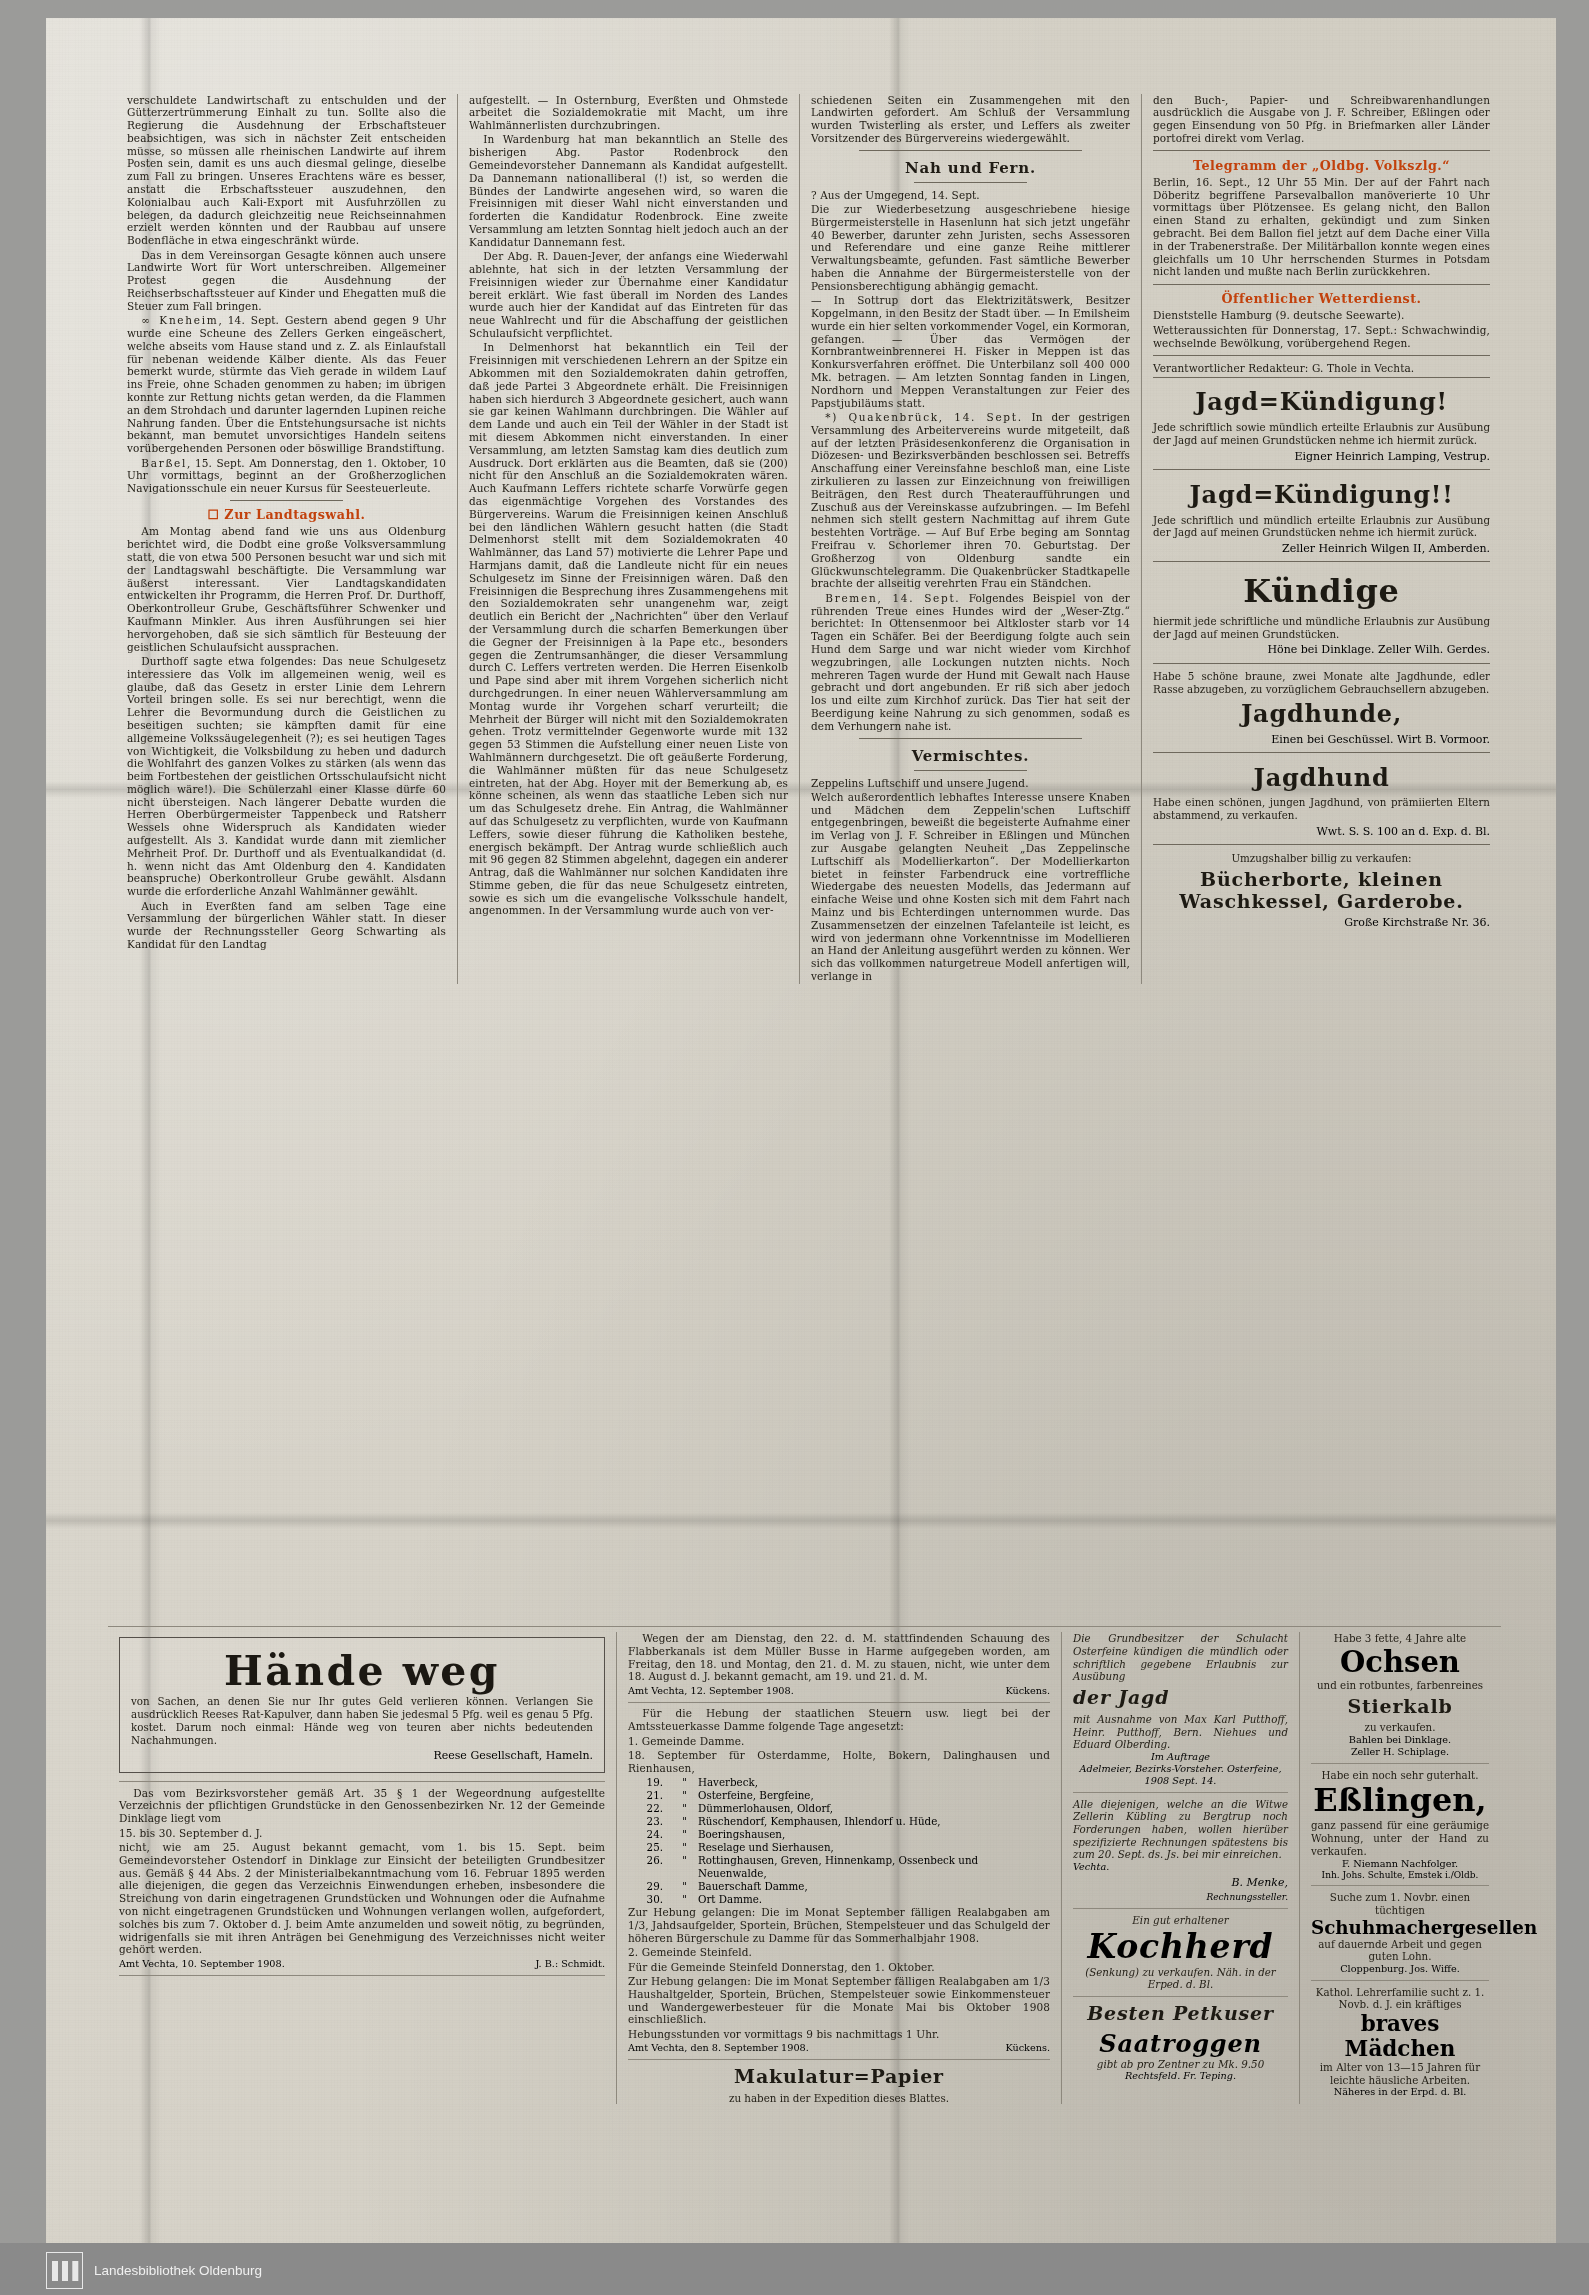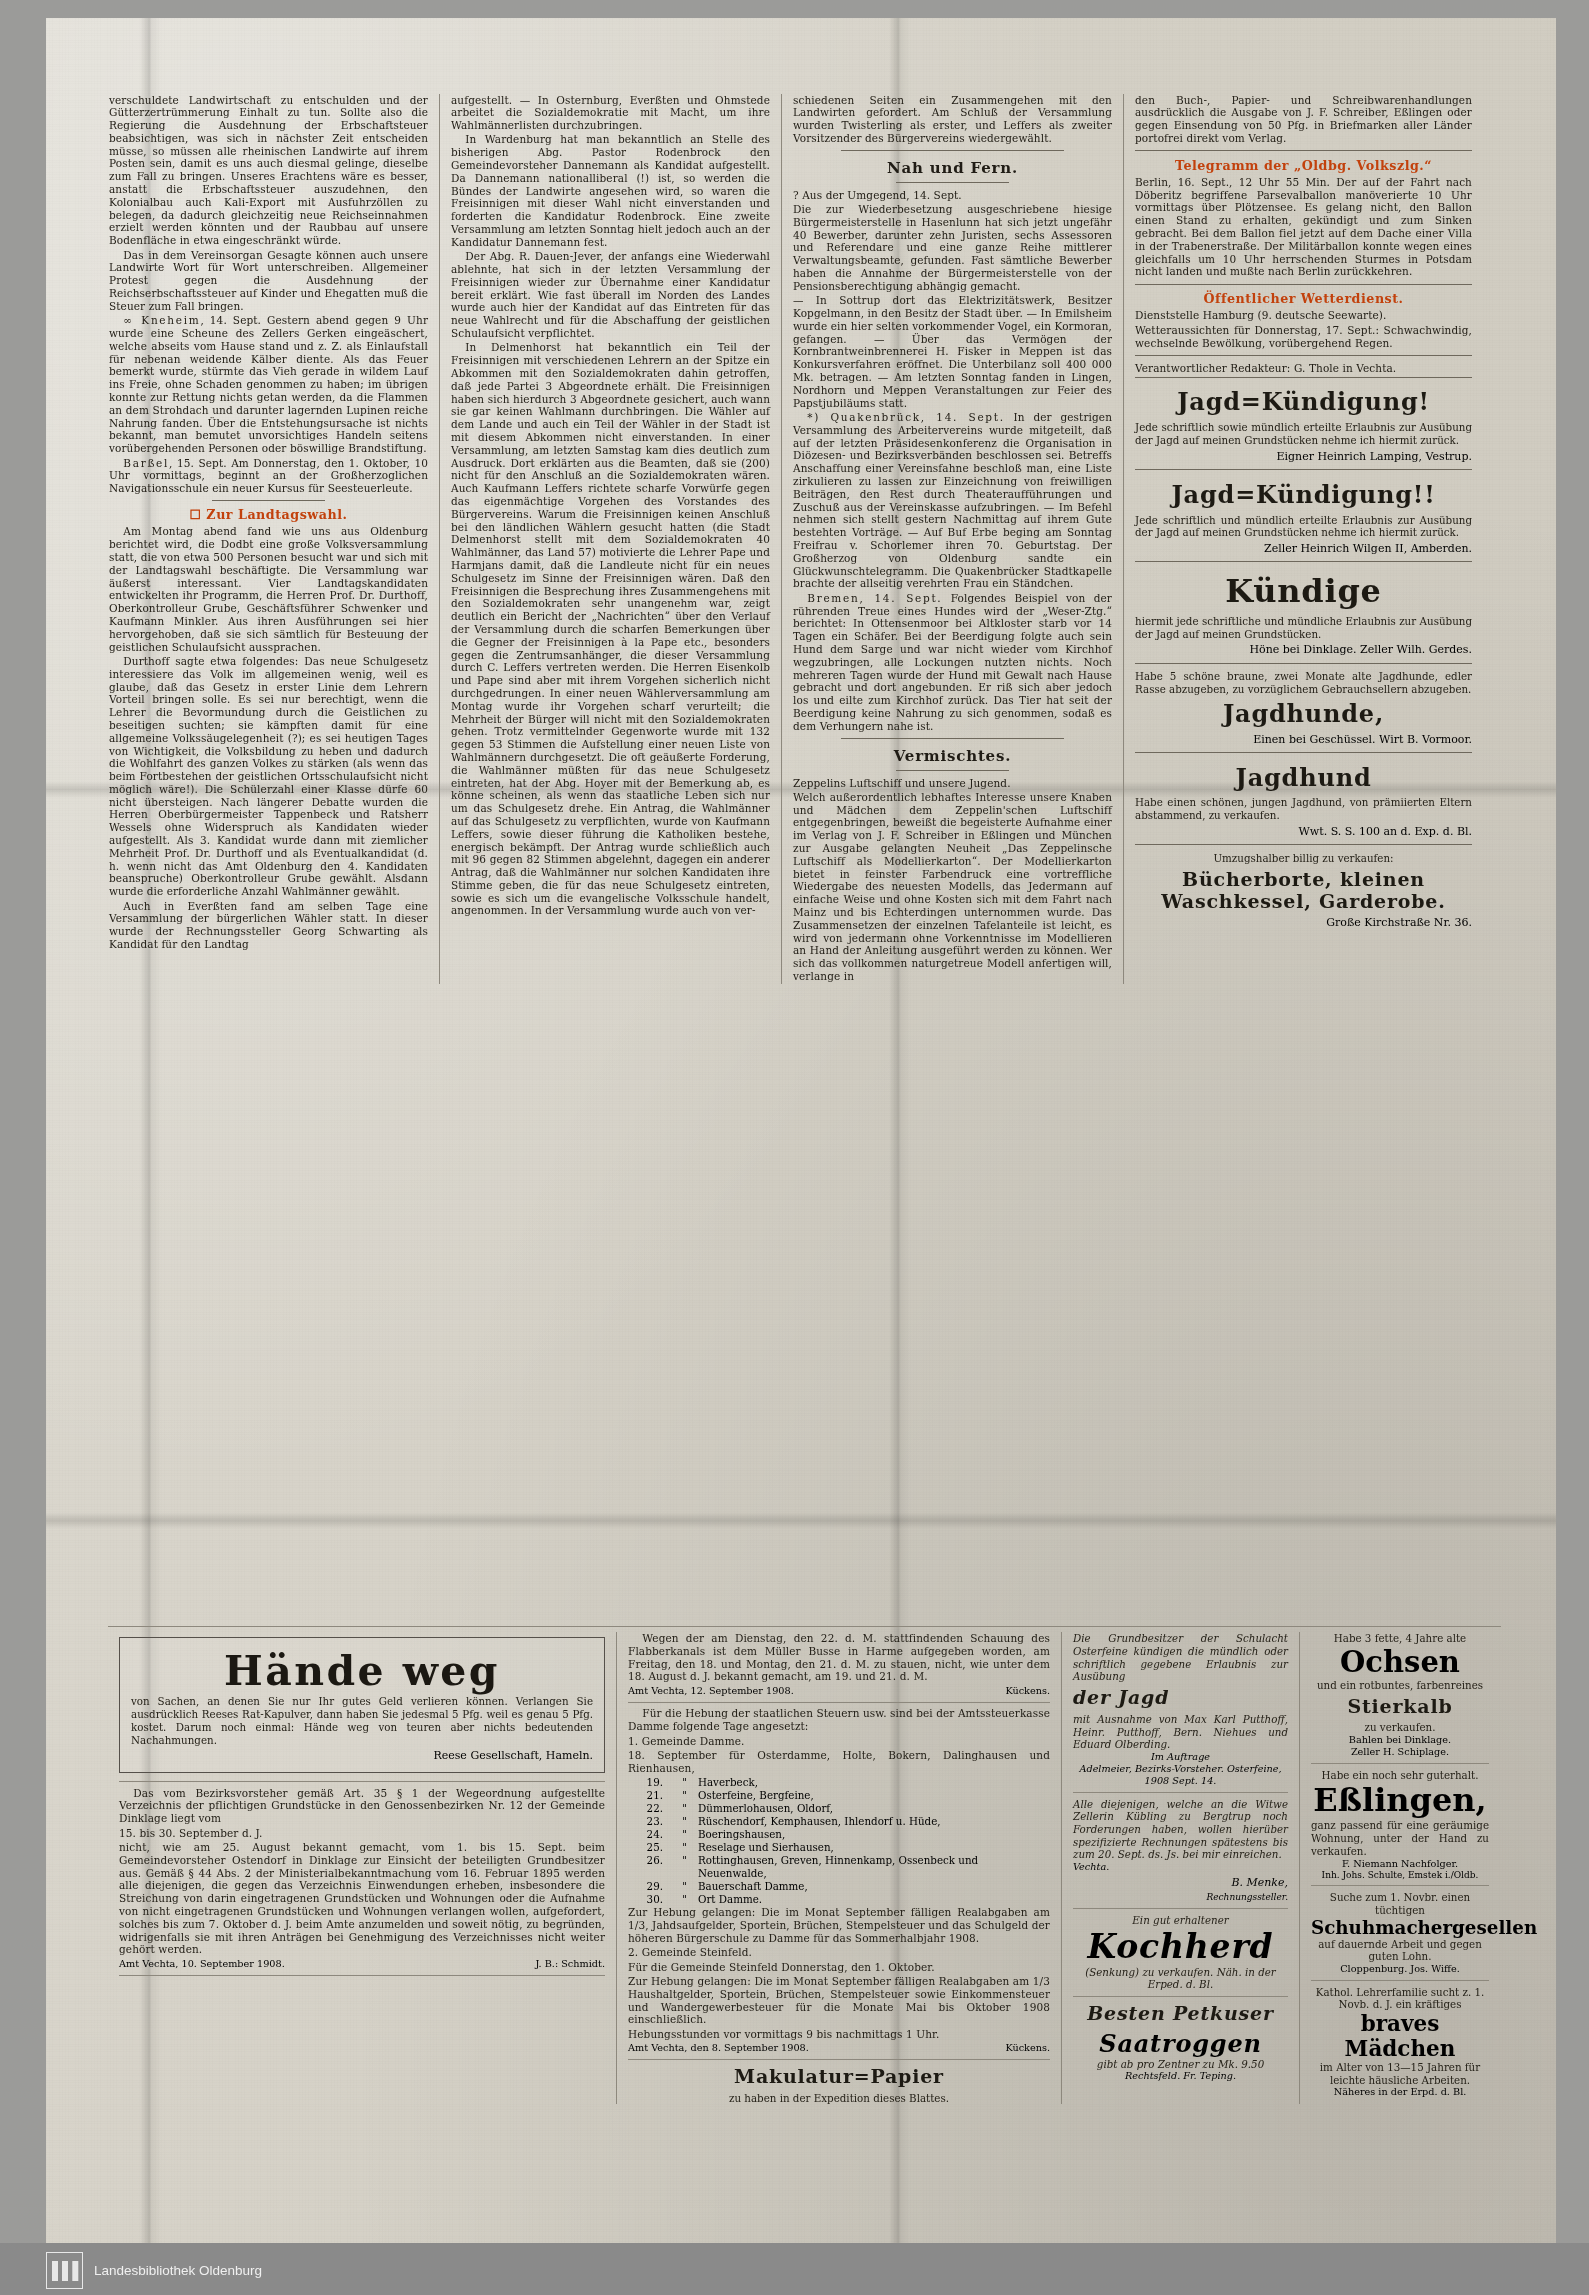--- a/index.html
+++ b/index.html
@@ -20,21 +20,21 @@
     pointer-events:none;}
   .fold{position:absolute;top:0;bottom:0;width:20.7px;
         background:linear-gradient(90deg, rgba(0,0,0,0), rgba(0,0,0,.14) 45%, rgba(0,0,0,.05) 55%, rgba(0,0,0,0));
         pointer-events:none;}
   .fold.f1{left:94px;} .fold.f2{left:843px;}
   .hfold{position:absolute;left:0;right:0;height:17.5px;
          background:linear-gradient(180deg, rgba(0,0,0,0), rgba(0,0,0,.12) 50%, rgba(0,0,0,0));
          pointer-events:none;}
   .hfold.h1{top:1494px;} .hfold.h2{top:763px;}
 
-  .sheet{position:absolute;left:52px;top:76px;width:1393px;}
+  .sheet{position:absolute;left:70px;top:76px;width:1393px;}
 
   
   .newsrow{display:flex;gap:0;}
   .col{width:342px;padding:0 11px;box-sizing:border-box;}
   .col.c1{border-right:0.8px solid #8d887d;}
   .col.c2{border-right:0.8px solid #8d887d;}
   .col.c3{border-right:0.8px solid #8d887d;}
   .col.c4{width:359px;}
 
   p.t{margin:0 0 1.6px 0;font-size:10.5px;line-height:12.8px;text-align:justify;
@@ -236,21 +236,21 @@
           <hr class="hrthin">
         </div>
 
         <div class="bcol b2">
           <p class="t ind">Wegen der am Dienstag, den 22. d. M. stattfindenden Schauung des Flabberkanals ist dem Müller Busse in Harme aufgegeben worden, am Freitag, den 18. und Montag, den 21. d. M. zu stauen, nicht, wie unter dem 18. August d. J. bekannt gemacht, am 19. und 21. d. M.</p>
           <div style="display:flex;justify-content:space-between;">
             <span class="small">Amt Vechta, 12. September 1908.</span>
             <span class="small">Kückens.</span>
           </div>
           <hr class="hrthin">
-          <p class="t ind">Für die Hebung der staatlichen Steuern usw. sind bei der Amtssteuerkasse Damme folgende Tage angesetzt:</p>
+          <p class="t ind">Für die Hebung der staatlichen Steuern usw. liegt bei der Amtssteuerkasse Damme folgende Tage angesetzt:</p>
           <p class="t ctr bold">1. Gemeinde Damme.</p>
           <p class="t">18. September für Osterdamme, Holte, Bokern, Dalinghausen und Rienhausen,</p>
 
           <div>
             <div class="listline">
               <span class="d">19.</span>
               <span class="q">"</span>
               <span class="n">Haverbeck,</span>
             </div>
             <div class="listline">

